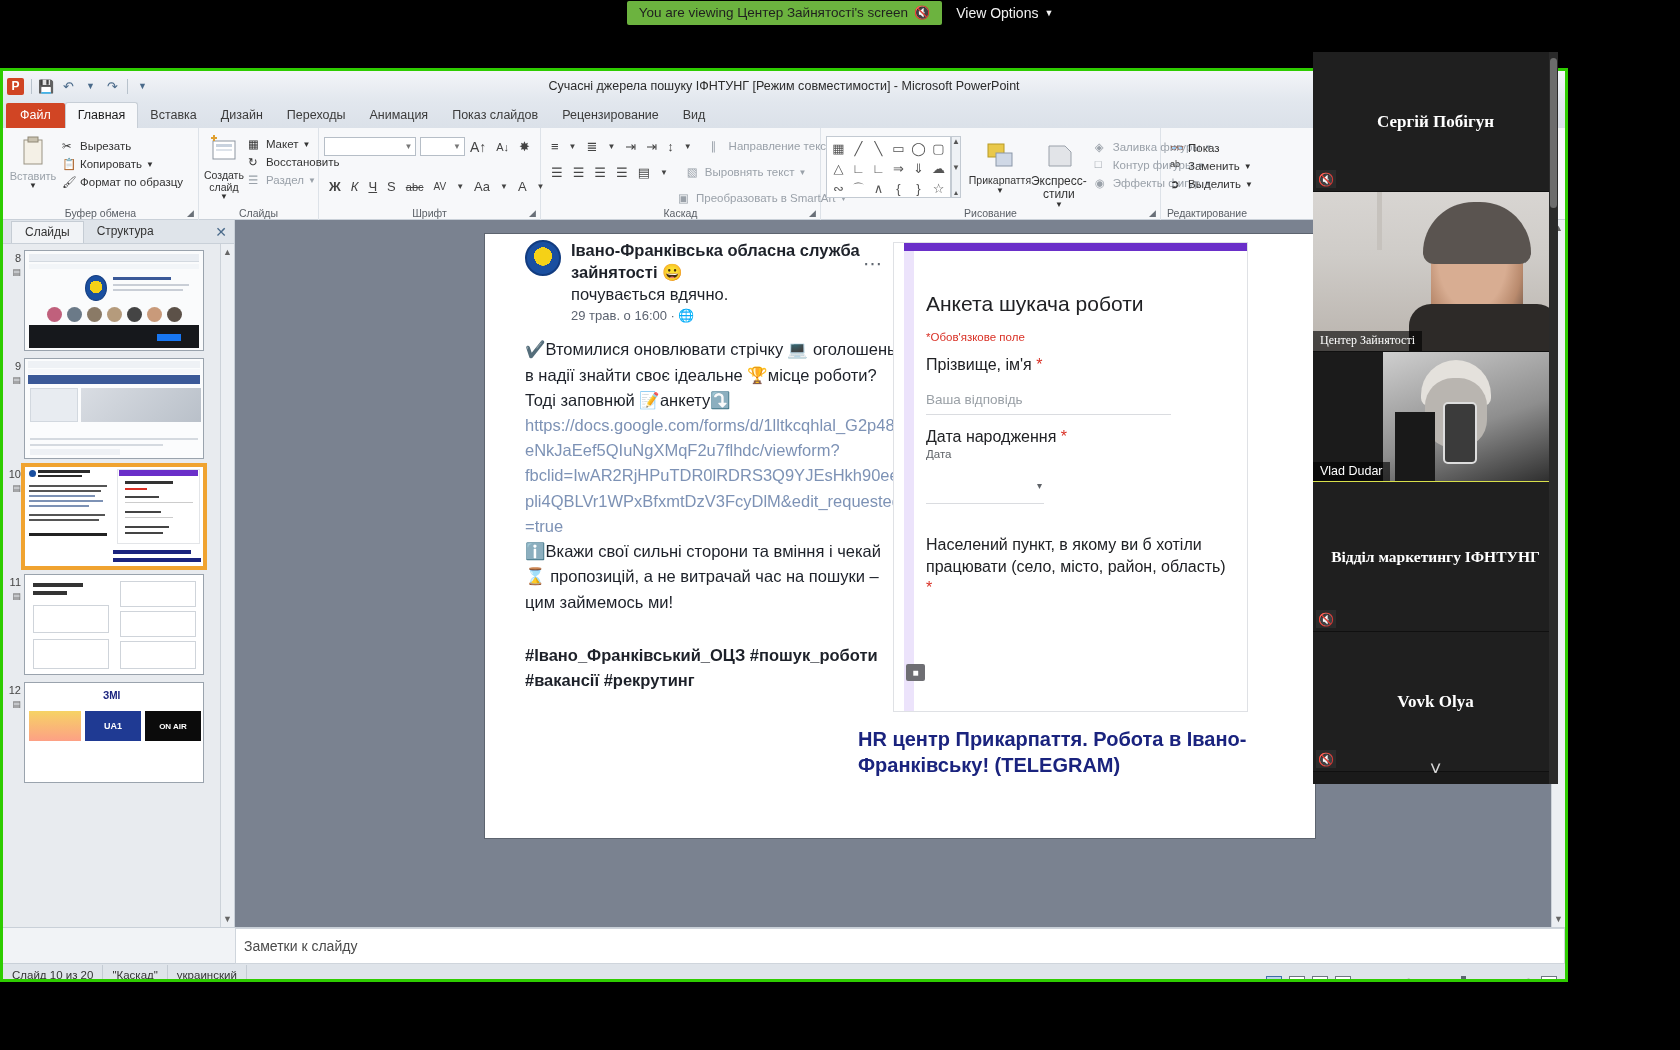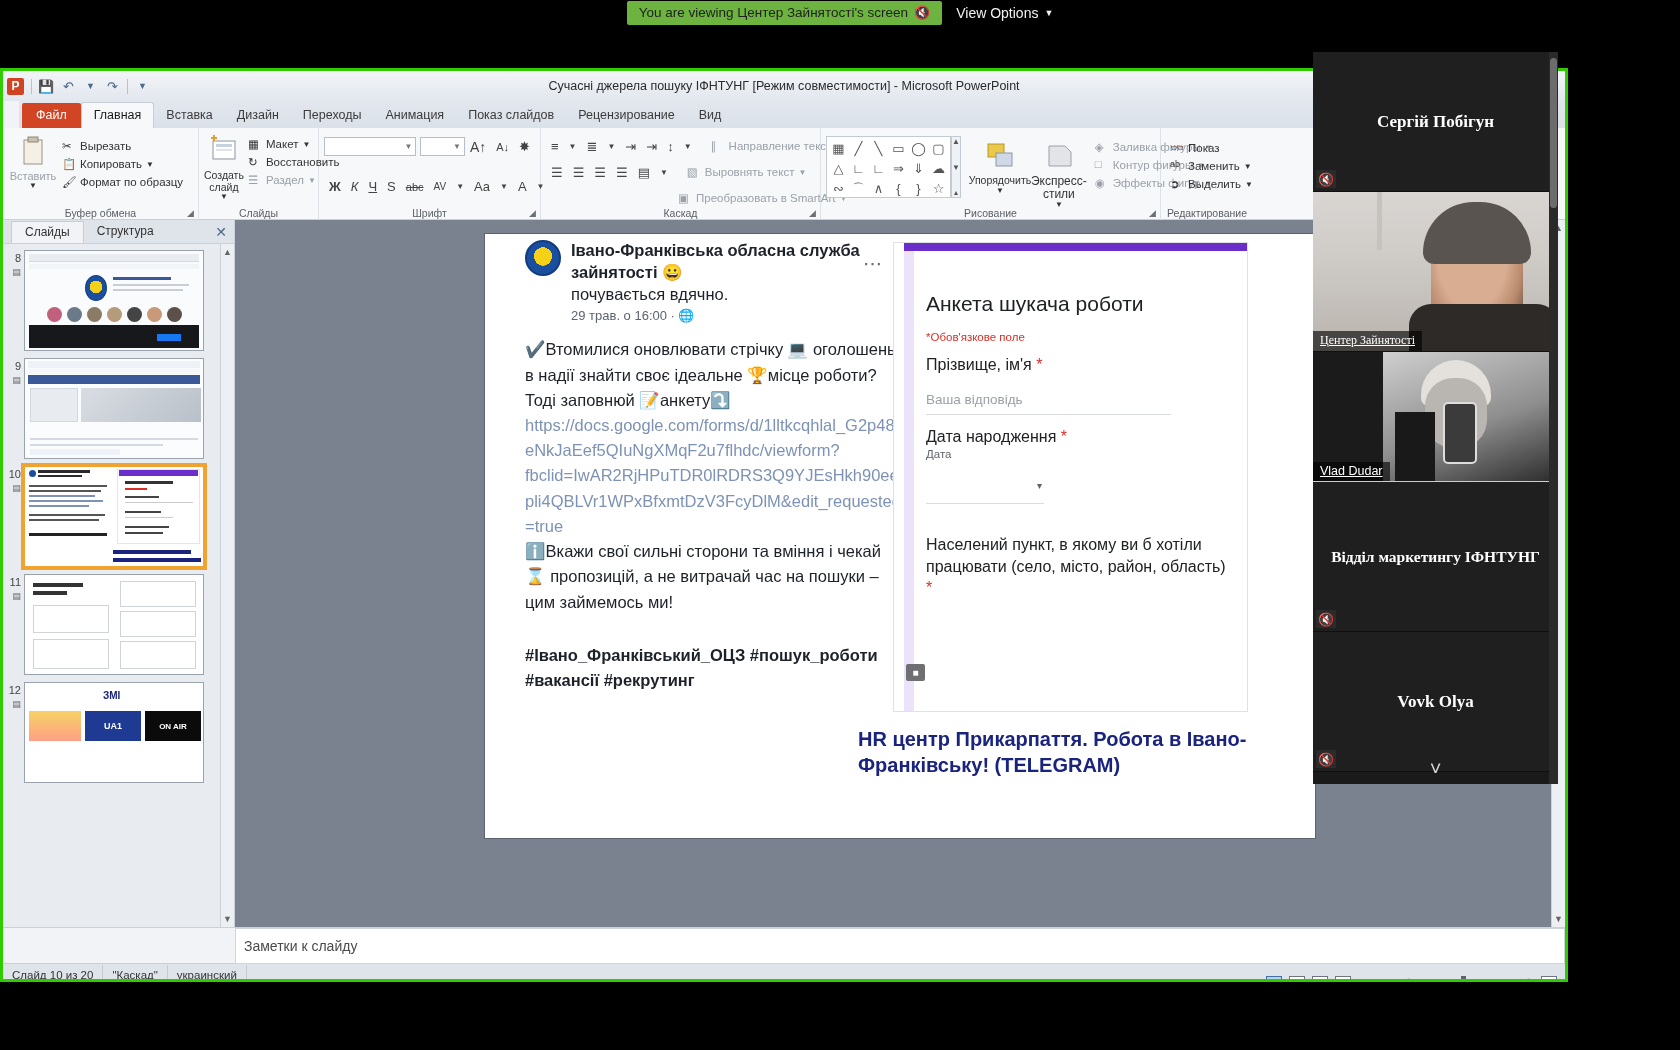--- a/index.html
+++ b/index.html
@@ -51,21 +51,21 @@
              display:flex; align-items:center; justify-content:center; }
   .qat-sep { width:1px; height:15px; background:#b8c2cc; }
   .ppt-title {
     position:absolute; left:0; right:0; text-align:center;
     font-size:12.5px; color:#2b2b2b; pointer-events:none;
   }
 
   
   .ribbon-tabs {
     height:27px; display:flex; align-items:flex-end; gap:0;
-    background:linear-gradient(#e2e7ee,#dbe1e9); padding-left:3px;margin-left:16px;
+    background:linear-gradient(#e2e7ee,#dbe1e9); padding-left:3px;
   }
   .tab-file {
     background:#d14524; color:#fff; font-size:12.5px; padding:5px 14px 6px;
     border-radius:2px 2px 0 0;
   }
   .tab {
     font-size:12.5px; color:#3b3b3b; padding:5px 12px 6px;
     border-radius:3px 3px 0 0;
   }
   .tab.active { background:#f7f8fa; border:1px solid #c7ced6; border-bottom:none; color:#1a1a1a;}
@@ -238,21 +238,21 @@
   }
   .ptile { position:relative; width:245px; background:#1f1f1f;
            border-bottom:1px solid #101010; overflow:hidden; }
   .ptile-name-center {
     position:absolute; left:0; right:0; top:50%; transform:translateY(-50%);
     text-align:center; color:#fff; font-family:"Liberation Serif", serif;
     font-size:17px; font-weight:bold;
   }
   .ptile-name-corner {
     position:absolute; left:0; bottom:0; background:rgba(0,0,0,.62); color:#fff;
-    font-size:12.5px; padding:2px 7px 3px; font-family:"Liberation Sans", sans-serif;text-decoration:underline;
+    font-size:12.5px; padding:2px 7px 3px; font-family:"Liberation Sans", sans-serif;
   }
   .ptile-name-corner.serif { font-family:"Liberation Serif", serif; font-size:12px;}
   .mute-badge { position:absolute; left:3px; bottom:3px; width:20px; height:18px;
                 background:#2b2b2b; color:#e03b2f; font-size:13px;
                 display:flex; align-items:center; justify-content:center; }
   .tile-active { outline:2px solid #d8e04a; outline-offset:-2px; }
   .vid-ph { position:absolute; inset:0; }
   .chev-down { position:absolute; left:0; right:0; bottom:4px; text-align:center;
                color:#d7d7d7; font-size:20px; }
   .zoom-right-scroll { position:absolute; right:0; top:0; width:9px; height:100%;
@@ -473,21 +473,21 @@
           <div class="shp-scroll">
             <span>▲</span>
             <span>▼</span>
             <span>▴</span>
           </div>
           <div class="big-btn" style="width:62px;margin-left:8px">
             <svg class="big-ico" viewBox="0 0 32 32">
                   <rect x="4" y="4" width="16" height="13" fill="#e9c84a" stroke="#b89a25"></rect>
                   <rect x="12" y="13" width="16" height="13" fill="#cfd8e6" stroke="#8b97a8"></rect>
                 </svg>
-            <span style="font-size:10.5px">Упорядочить</span>
+            <span style="font-size:10.5px">Прикарпаття</span>
             <span style="font-size:8px">▼</span>
           </div>
           <div class="big-btn" style="width:74px">
             <svg class="big-ico" viewBox="0 0 32 32">
                   <path d="M6 6 h16 l6 6 v14 h-22 z" fill="#e2e4e8" stroke="#9aa1aa"></path>
                 </svg>
             <span style="font-size:12px">Экспресс-стили</span>
             <span style="font-size:8px">▼</span>
           </div>
           <div class="col" style="margin-left:4px;margin-top:2px">

